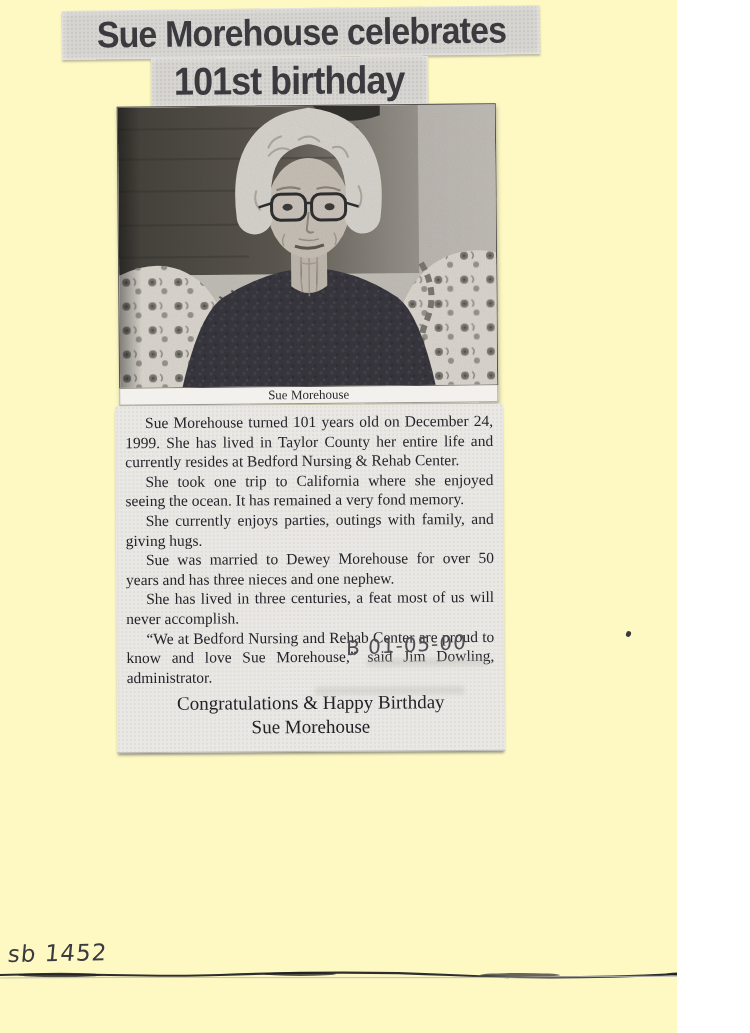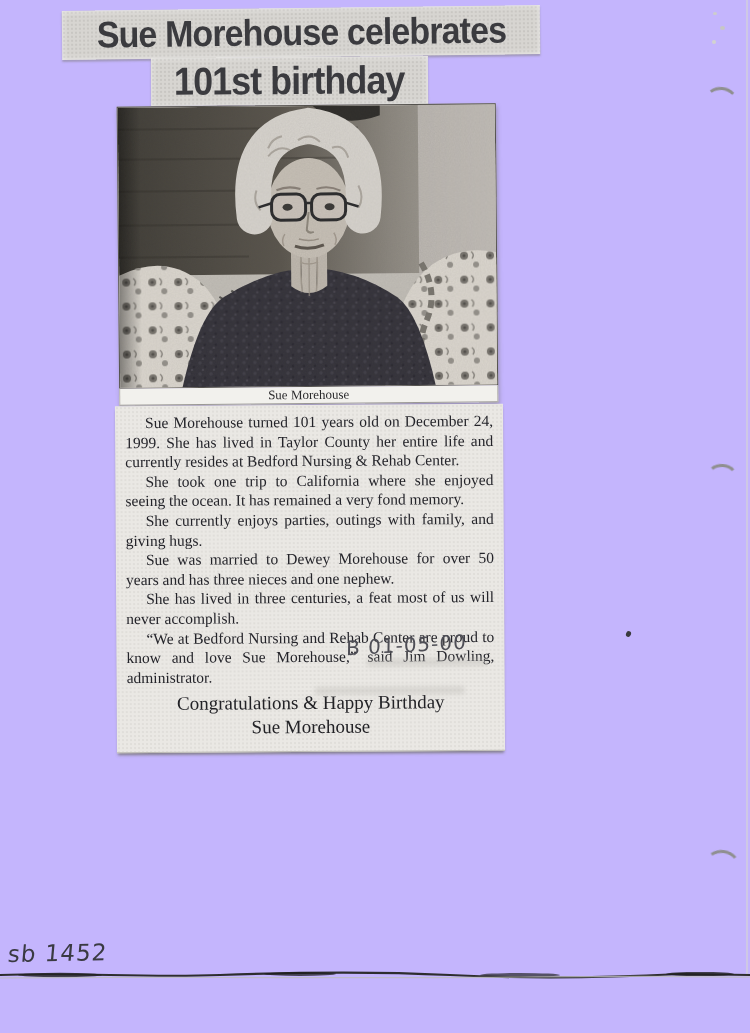--- a/index.html
+++ b/index.html
@@ -1,18 +1,18 @@
 <!DOCTYPE html>
 <html><head>
 <meta charset="utf-8">
 <style>
   html,body{margin:0;padding:0;background:#ffffff;}
   .page{
-    position:relative;width:750px;height:1033px;overflow:hidden;
-    background:#c4b5fd;
+    position:relative;width:677px;height:1033px;overflow:hidden;
+    background:#fef9c3;
     font-family:"Liberation Serif",serif;
   }
   
   .strip{
     position:absolute;display:flex;align-items:center;justify-content:center;
     background-color:#d7d5d1;
     background-image:radial-gradient(rgba(70,68,64,0.10) 1px,transparent 1.2px);
     background-size:4px 4px;
     box-shadow:0 2px 2px rgba(120,118,114,0.45), inset 0 0 6px rgba(255,255,255,0.6);
   }

